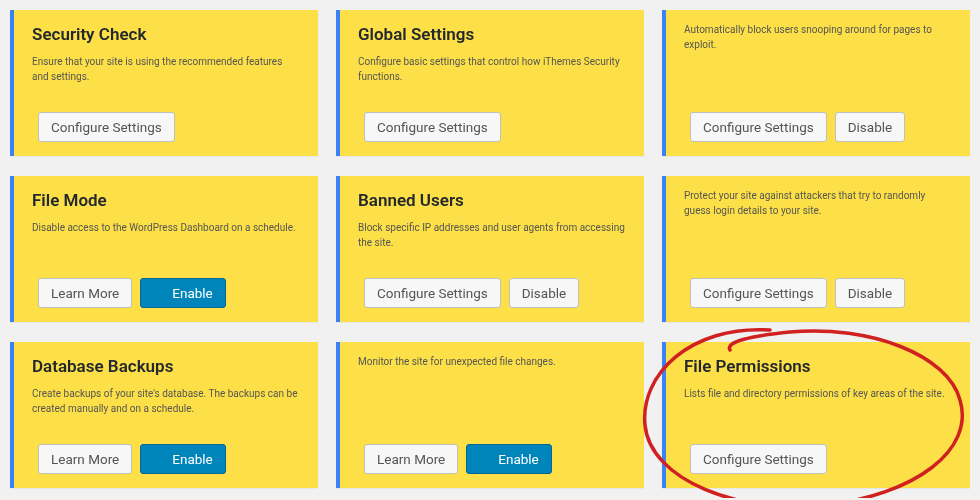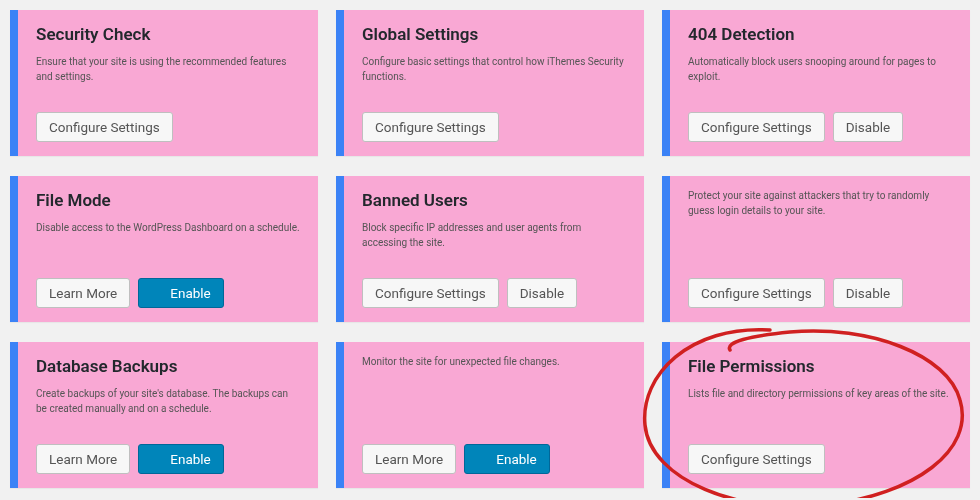--- a/index.html
+++ b/index.html
@@ -10,42 +10,42 @@
     font-family: -apple-system, BlinkMacSystemFont, "Segoe UI", Roboto, Helvetica, Arial, sans-serif;
     color: #333;
     width: 980px;
   }
   .grid {
     display: grid;
     grid-template-columns: repeat(3, 1fr);
     gap: 20px 18px;
   }
   .card {
-    background: #f9a8d4;
-    border-left: 8px solid #3b82f6;
+    background: #fde047;
+    border-left: 4px solid #3b82f6;
     box-shadow: 0 1px 1px rgba(0,0,0,0.04);
     padding: 12px 18px 14px 18px;
     min-height: 146px;
     display: flex;
     flex-direction: column;
   }
   .card-title {
     font-size: 17px;
     font-weight: 600;
     color: #23282d;
     margin: 2px 0 10px 0;
   }
   .card-desc {
     font-size: 10px;
     color: #555;
     line-height: 1.5;
     flex: 1;
     margin-bottom: 14px;
   }
-  .card-actions { display: flex; gap: 8px; }
+  .card-actions { display: flex; gap: 8px; margin-left: 6px; }
   .btn {
     font-size: 13.5px;
     padding: 6px 12px;
     border-radius: 3px;
     cursor: pointer;
     font-family: inherit;
   }
   .btn-secondary {
     background: #f7f7f7;
     border: 1px solid #bfbfbf;
@@ -79,21 +79,20 @@
 
   <div class="card">
     <div class="card-title">Global Settings</div>
     <div class="card-desc">Configure basic settings that control how iThemes Security functions.</div>
     <div class="card-actions">
       <button class="btn btn-secondary">Configure Settings</button>
     </div>
   </div>
 
   <div class="card">
-    <div class="card-title">404 Detection</div>
     <div class="card-desc">Automatically block users snooping around for pages to exploit.</div>
     <div class="card-actions">
       <button class="btn btn-secondary">Configure Settings</button>
       <button class="btn btn-secondary">Disable</button>
     </div>
   </div>
 
   <div class="card">
     <div class="card-title">File Mode</div>
     <div class="card-desc">Disable access to the WordPress Dashboard on a schedule.</div>

